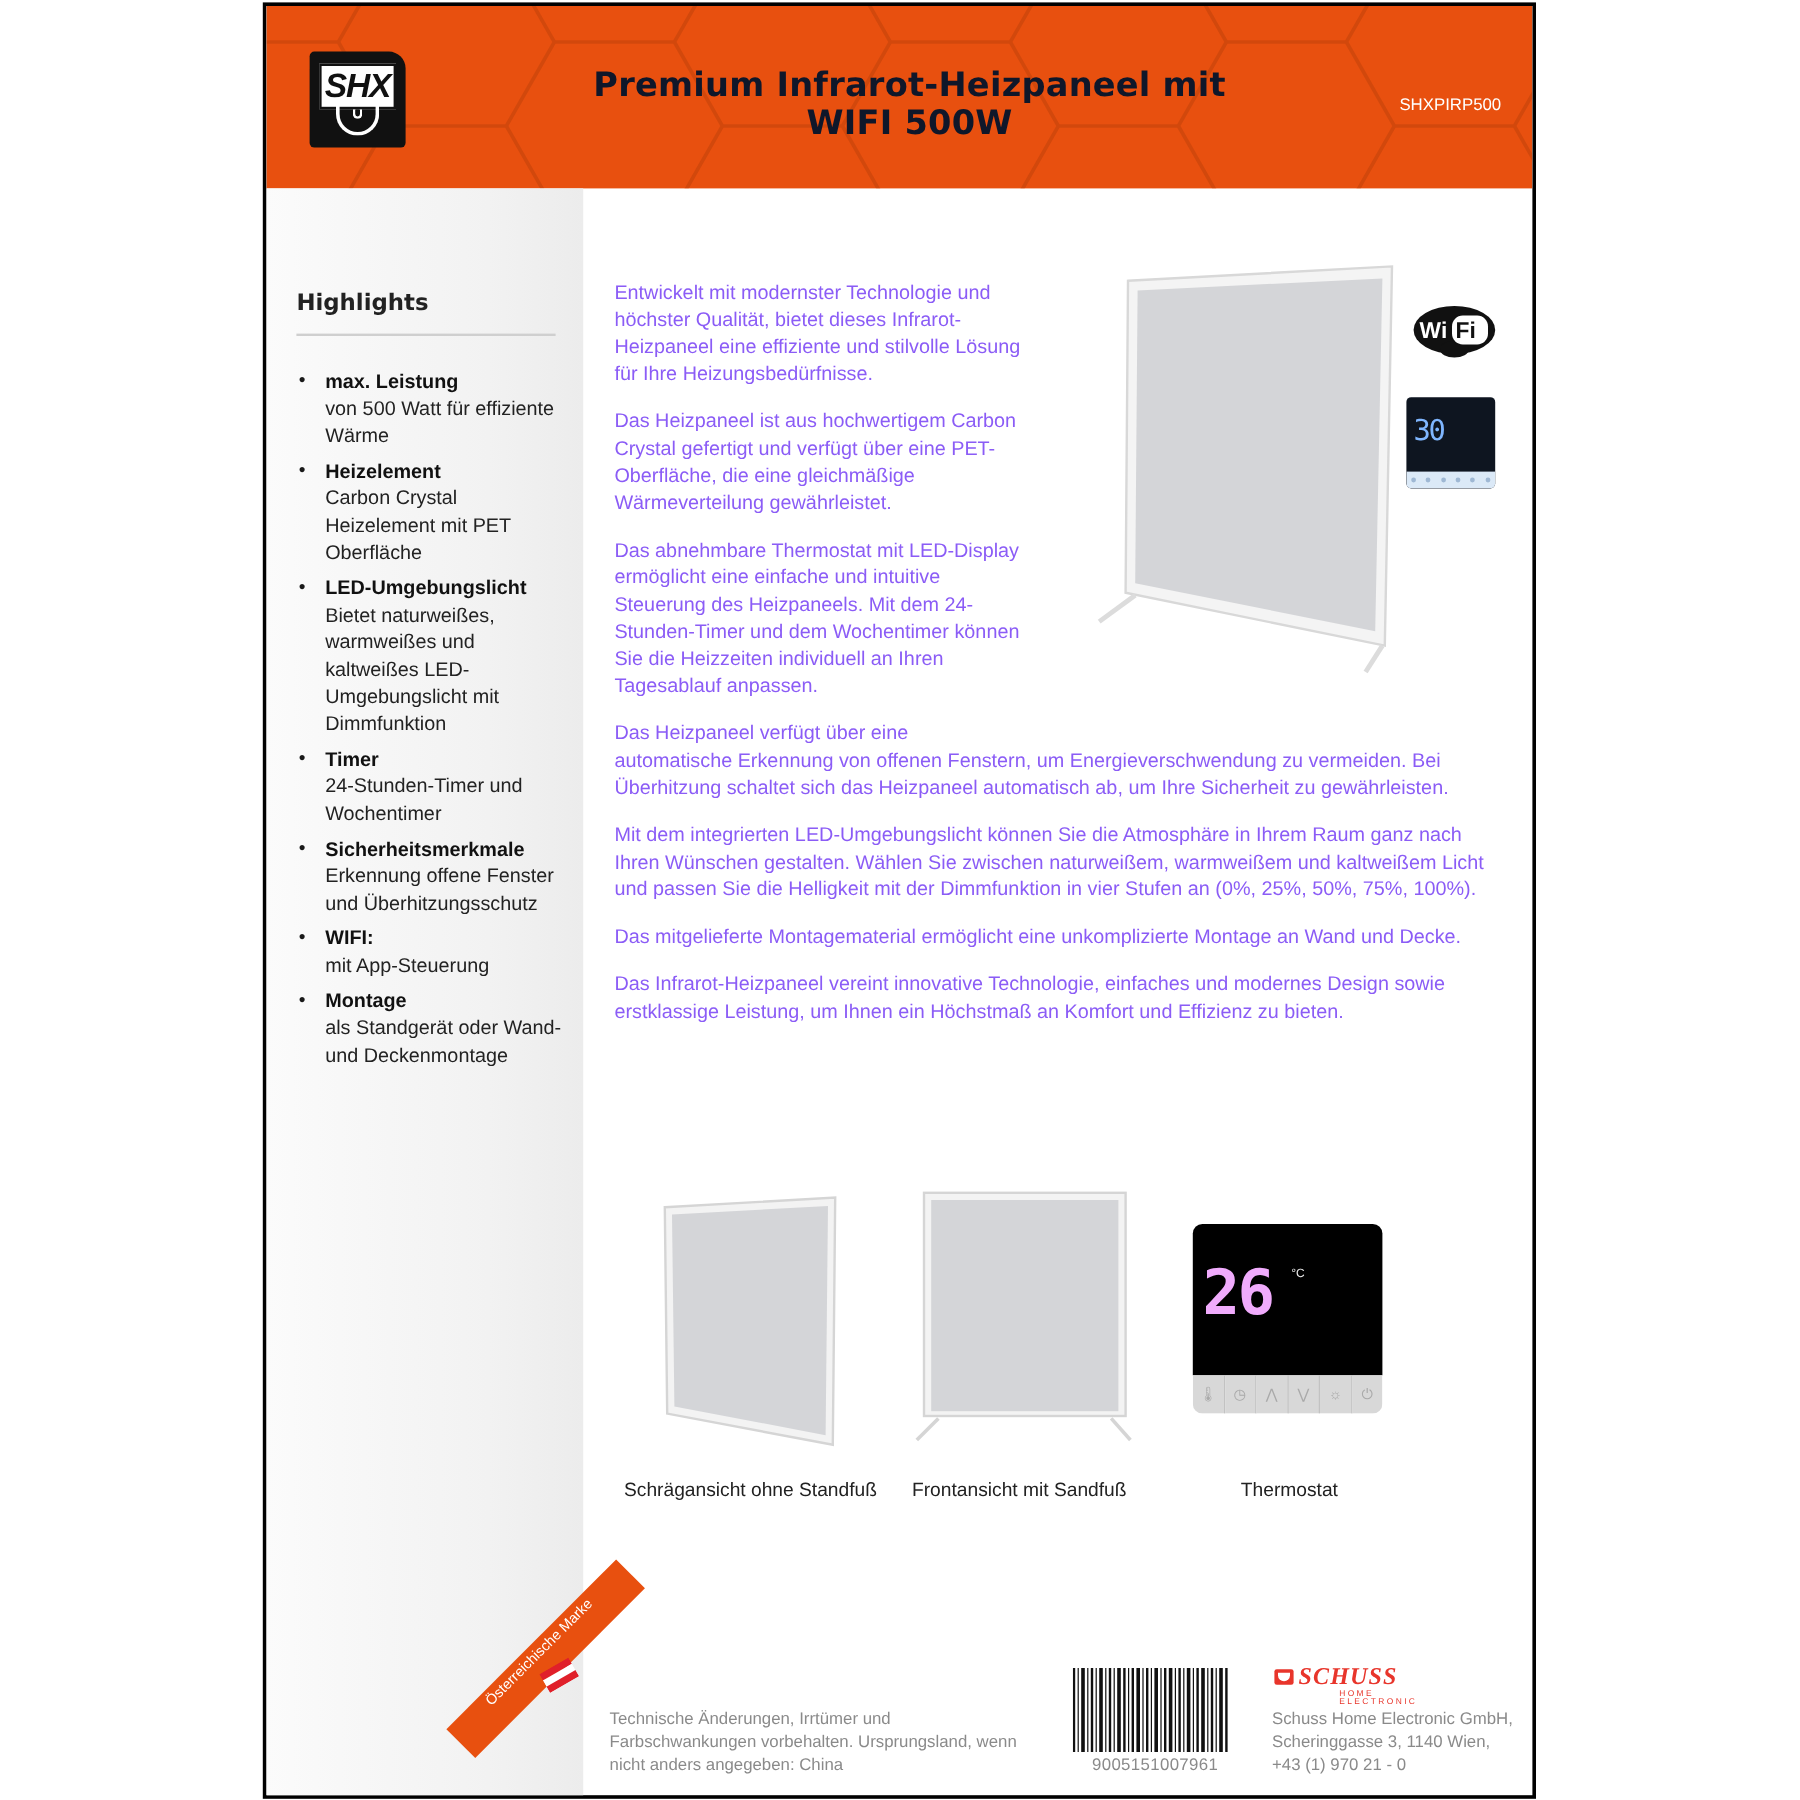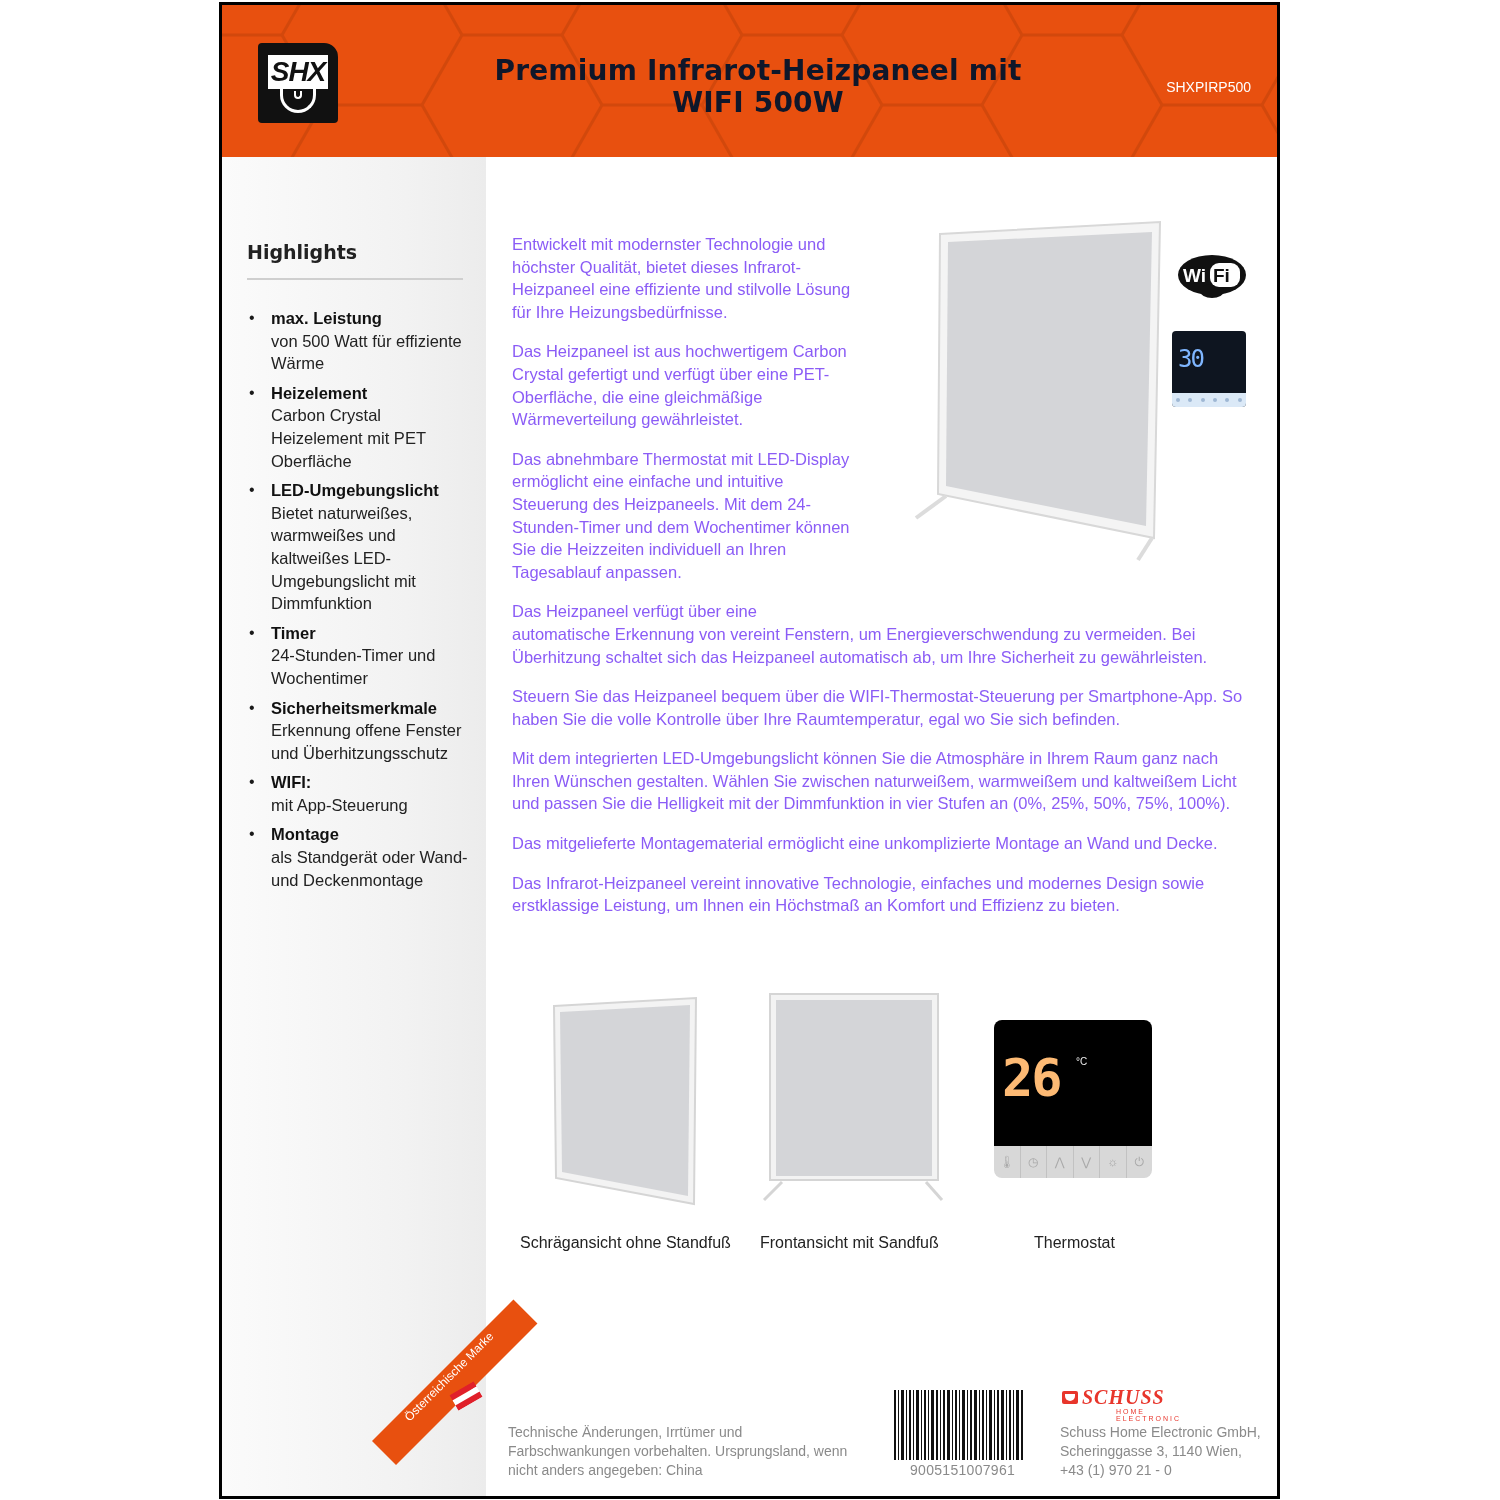--- a/index.html
+++ b/index.html
@@ -95,21 +95,21 @@
 
     .thermo {
       position: absolute; left: 482px; top: 30px; width: 158px; height: 158px;
     }
     .thermo .screen {
       position: absolute; left: 0; top: 0; width: 158px; height: 126px; background: #000;
       border-radius: 8px 8px 0 0;
     }
     .thermo .temp {
       position: absolute; left: 8px; top: 28px; font-family: "DejaVu Sans Mono", monospace;
-      font-size: 52px; color: #fdba74; letter-spacing: -2px; font-weight: bold;
+      font-size: 52px; color: #f0abfc; letter-spacing: -2px; font-weight: bold;
     }
     .thermo .unit { position: absolute; left: 82px; top: 36px; font-size: 10px; color: #eee; }
     .thermo .keys {
       position: absolute; left: 0; top: 126px; width: 158px; height: 32px; display: flex;
       border-radius: 0 0 8px 8px; overflow: hidden;
     }
     .thermo .key {
       flex: 1; background: #d8d8d8; border-right: 1px solid #c2c2c2; color: #a9a9a9;
       font-size: 12px; line-height: 32px; text-align: center;
     }
@@ -236,22 +236,21 @@
         <span></span>
       </div>
   </div>
 
   <div class="content">
     <div class="intro">
       <p>Entwickelt mit modernster Technologie und höchster Qualität, bietet dieses Infrarot-Heizpaneel eine effiziente und stilvolle Lösung für Ihre Heizungsbedürfnisse.</p>
       <p>Das Heizpaneel ist aus hochwertigem Carbon Crystal gefertigt und verfügt über eine PET-Oberfläche, die eine gleichmäßige Wärmeverteilung gewährleistet.</p>
       <p>Das abnehmbare Thermostat mit LED-Display ermöglicht eine einfache und intuitive Steuerung des Heizpaneels. Mit dem 24-Stunden-Timer und dem Wochentimer können Sie die Heizzeiten individuell an Ihren Tagesablauf anpassen.</p>
     </div>
-    <p class="p-open"><span>Das Heizpaneel verfügt über eine</span><br><span>automatische Erkennung von vereint Fenstern, um Energieverschwendung zu vermeiden. Bei Überhitzung schaltet sich das Heizpaneel automatisch ab, um Ihre Sicherheit zu gewährleisten.</span></p>
-    <p class="p-open">Steuern Sie das Heizpaneel bequem über die WIFI-Thermostat-Steuerung per Smartphone-App. So haben Sie die volle Kontrolle über Ihre Raumtemperatur, egal wo Sie sich befinden.</p>
+    <p class="p-open"><span>Das Heizpaneel verfügt über eine</span><br><span>automatische Erkennung von offenen Fenstern, um Energieverschwendung zu vermeiden. Bei Überhitzung schaltet sich das Heizpaneel automatisch ab, um Ihre Sicherheit zu gewährleisten.</span></p>
     <p class="p-open">Mit dem integrierten LED-Umgebungslicht können Sie die Atmosphäre in Ihrem Raum ganz nach Ihren Wünschen gestalten. Wählen Sie zwischen naturweißem, warmweißem und kaltweißem Licht und passen Sie die Helligkeit mit der Dimmfunktion in vier Stufen an (0%, 25%, 50%, 75%, 100%).</p>
     <p class="p-open">Das mitgelieferte Montagematerial ermöglicht eine unkomplizierte Montage an Wand und Decke.</p>
     <p class="p-open">Das Infrarot-Heizpaneel vereint innovative Technologie, einfaches und modernes Design sowie erstklassige Leistung, um Ihnen ein Höchstmaß an Komfort und Effizienz zu bieten.</p>
   </div>
 
   <div class="gallery">
     <svg style="position:absolute;left:38px;top:6px" width="150" height="210" viewBox="0 0 150 210">
       <polygon points="4,10 146,2 144,208 6,182" fill="#f3f3f3" stroke="#d5d5d5" stroke-width="2"></polygon>
       <polygon points="10,16 140,9 138,200 12,176" fill="#d4d5d8"></polygon>
     </svg>

